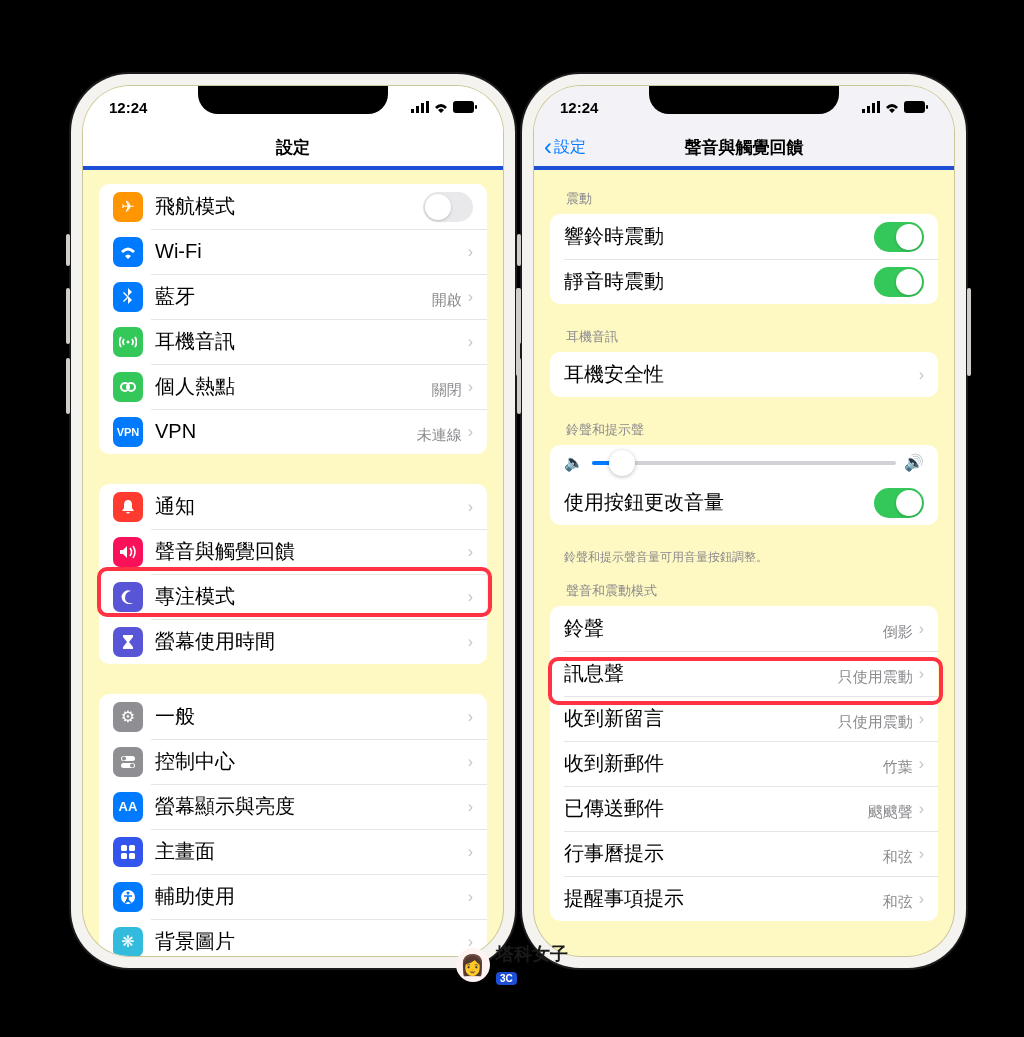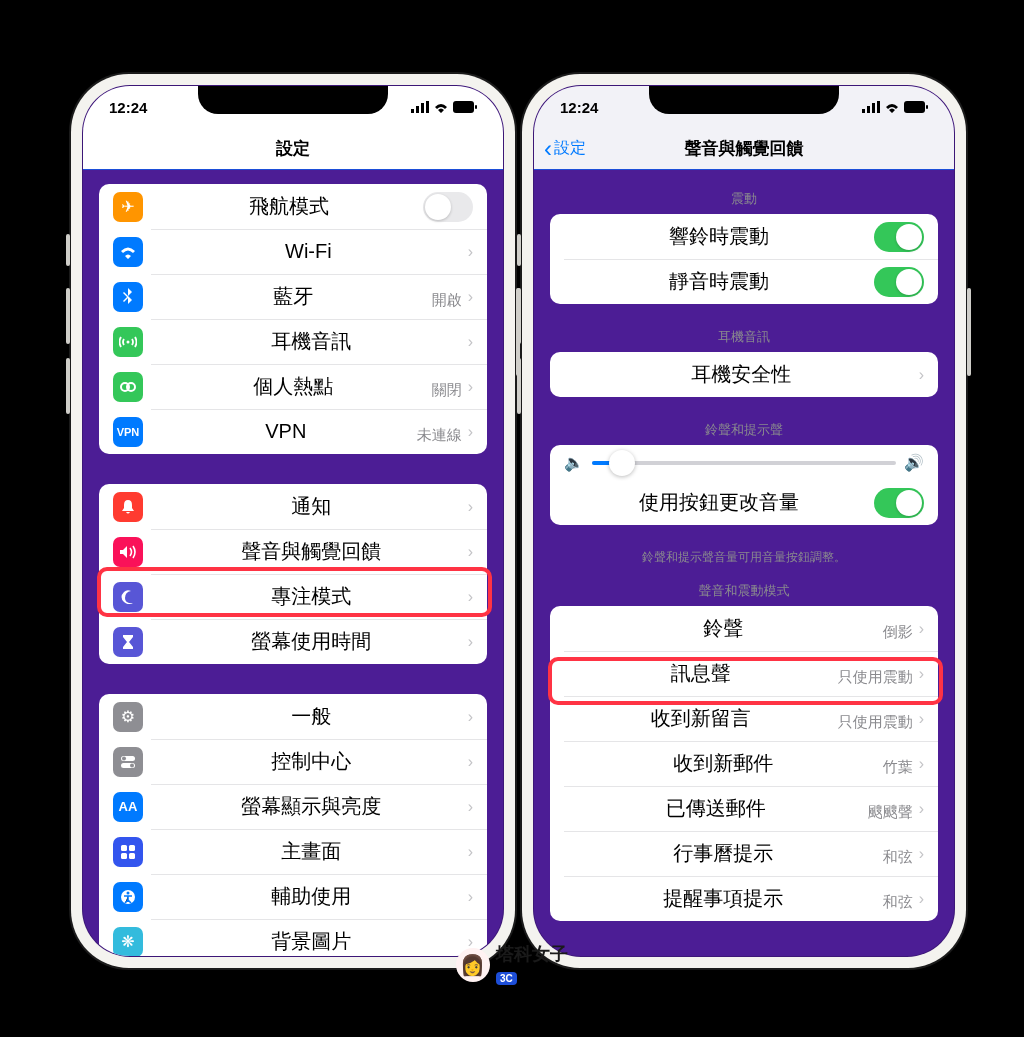--- a/index.html
+++ b/index.html
@@ -1,26 +1,26 @@
 <!DOCTYPE html>
 <html><head>
 <meta charset="utf-8">
 <style>
 *{box-sizing:border-box;margin:0;padding:0;font-family:-apple-system,"Helvetica Neue",Arial,sans-serif;}
 body{background:#000;width:1024px;height:1037px;position:relative;overflow:hidden;}
 .stage{position:relative;width:100%;height:100%;}
 .phone{position:absolute;width:444px;height:894px;top:74px;border-radius:58px;background:#f4f3ef;padding:11px;box-shadow:0 0 0 2px #1b1b1b;}
 .phone.left{left:71px;}
 .phone.right{left:522px;}
-.screen{position:relative;width:100%;height:100%;border-radius:48px;background:#4c1d95;overflow:hidden;border:1px solid #0003;text-align:center;}
+.screen{position:relative;width:100%;height:100%;border-radius:48px;background:#fef9c3;overflow:hidden;border:1px solid #0003;}
 .notch{position:absolute;top:0;left:50%;transform:translateX(-50%);width:190px;height:28px;background:#000;border-bottom-left-radius:20px;border-bottom-right-radius:20px;z-index:30;}
 .status{position:absolute;top:0;left:0;right:0;height:42px;display:flex;justify-content:space-between;align-items:center;padding:0 26px;font-size:15px;font-weight:600;background:#f2f2f7;z-index:20;}
 .phone.left .status,.phone.left .header{background:#fff;}
 .status .icons{display:flex;gap:4px;align-items:center;}
-.header{position:absolute;top:42px;left:0;right:0;height:42px;display:flex;align-items:center;justify-content:center;border-bottom:1px solid #1d4ed8;font-size:17px;font-weight:600;background:#f2f2f7;z-index:19;}
+.header{position:absolute;top:42px;left:0;right:0;height:42px;display:flex;align-items:center;justify-content:center;border-bottom:4px solid #1d4ed8;font-size:17px;font-weight:600;background:#f2f2f7;z-index:19;}
 .header .back{position:absolute;left:10px;display:flex;align-items:center;color:#007aff;font-size:16px;font-weight:400;}
 .header .back .chev{font-size:24px;line-height:1;margin-right:2px;font-weight:300;}
 .content{position:absolute;top:84px;left:0;right:0;bottom:0;overflow:hidden;padding-top:14px;}
 .section-label{font-size:13px;color:#8a8a8e;padding:6px 32px 6px 32px;}
 .group{background:#fff;border-radius:10px;margin:0 16px 30px 16px;overflow:hidden;}
 .phone.right .group{margin:0 16px 18px 16px;}
 .group.tight{margin-bottom:8px;}
 .row{display:flex;align-items:center;height:45px;padding:0 14px;position:relative;}
 .row+.row:before{content:"";position:absolute;left:52px;right:0;top:0;height:1px;background:#e5e5e7;}
 .phone.right .row+.row:before{left:14px;}

